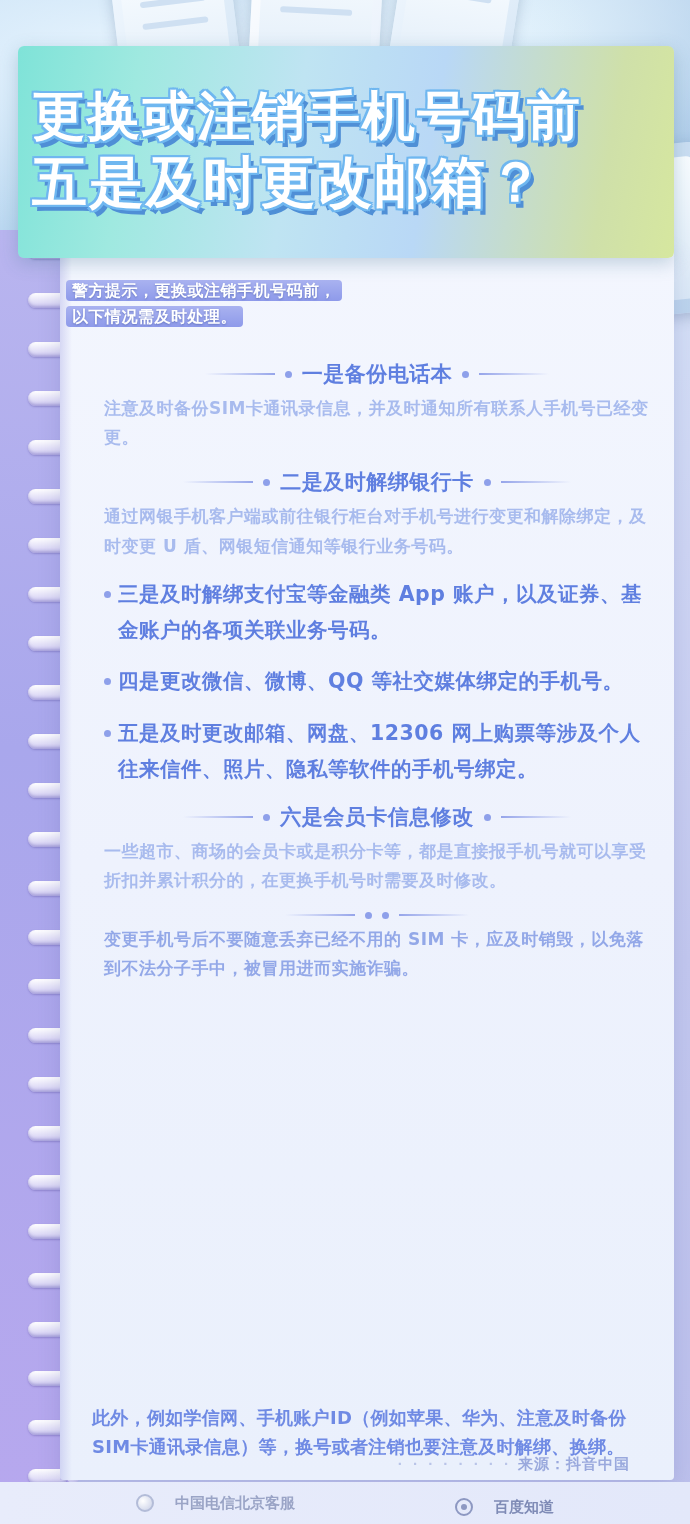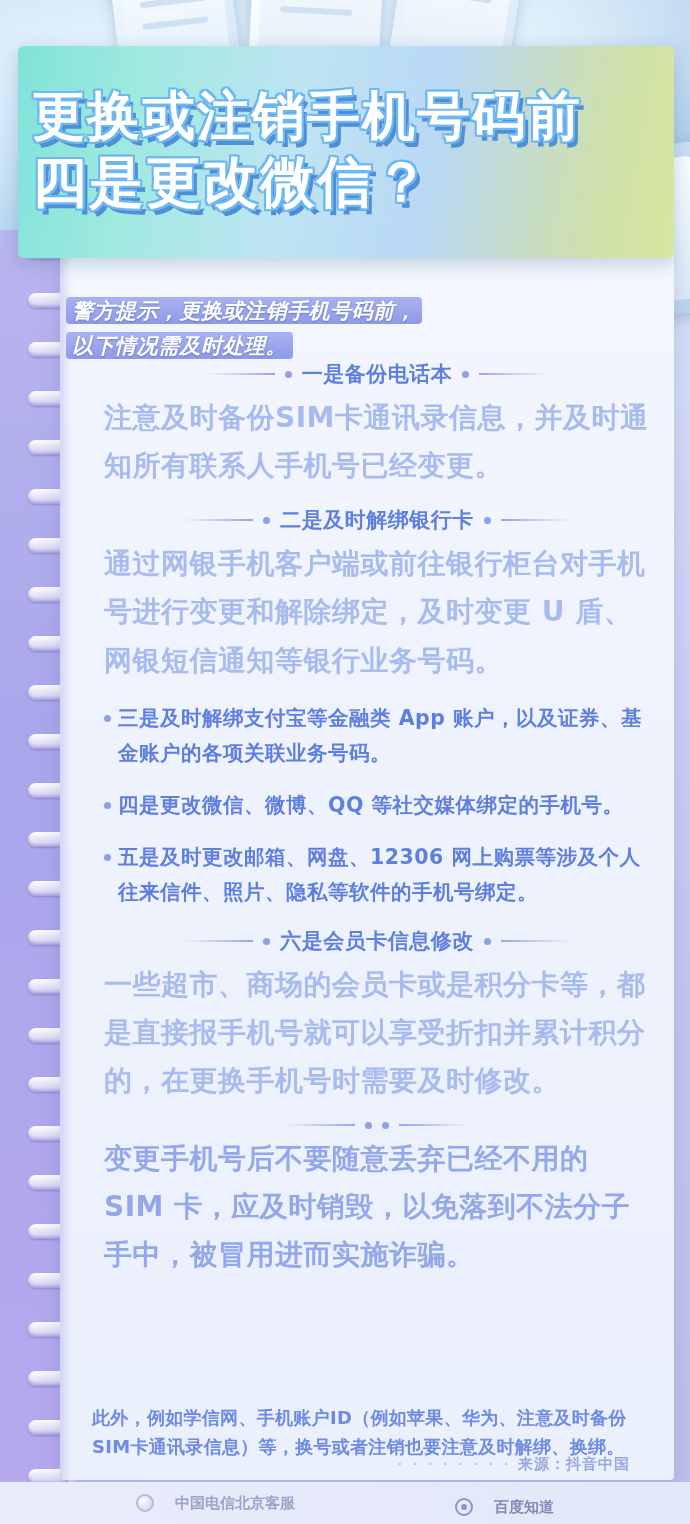--- a/index.html
+++ b/index.html
@@ -85,29 +85,28 @@
     white-space: nowrap;
     text-shadow:
       -2px 0 #6fb7f0, 2px 0 #6fb7f0, 0 -2px #6fb7f0, 0 2px #6fb7f0,
       -2px -2px #6fb7f0, 2px -2px #6fb7f0, -2px 2px #6fb7f0, 2px 2px #6fb7f0,
       5px 6px 0 #4f8fd6;
   }
   .title-line.l2 { font-size: 55px; }
 
   
   .notice {
-    position: absolute; left: 56px; top: 288px; width: 560px;
+    position: absolute; left: 56px; top: 272px; width: 560px;
     padding: 6px 10px;
     color: #ffffff;
     font-weight: 700;
-    font-size: 21px;
+    font-size: 16px;
     line-height: 1.65;
     letter-spacing: .5px;
     text-shadow: 0 1px 2px rgba(70,90,160,.55);
-    font-style: italic;
   }
   .notice .nline { display:block; }
   .notice .nline span.hl {
     background: linear-gradient(180deg,#a9b2f0,#8e9aea);
     border-radius: 4px; padding: 2px 6px;
   }
 
   
   .content { position: absolute; left: 104px; top: 360px; width: 546px; }
   .section { margin-bottom: 16px; }
@@ -120,21 +119,21 @@
   .sec-head .bar.r { background: linear-gradient(90deg, #96a5ea, rgba(150,165,235,0)); }
   .sec-title {
     font-family: "DejaVu Sans", sans-serif;
     font-weight: 700; font-size: 21px; letter-spacing: .5px;
     color: #5f7fe0;
     white-space: nowrap;
   }
   .sec-body {
     font-family: "DejaVu Sans", sans-serif;
     font-weight: 700;
-    font-size: 28px;
+    font-size: 17px;
     line-height: 1.72;
     color: #93a8e8;
     letter-spacing: .5px;
   }
   .sec-body.dim { color: #a8bbee; }
 
   
   .section.inline .sec-inline {
     font-family: "DejaVu Sans", sans-serif;
     font-weight: 700;
@@ -241,21 +240,21 @@
       <div class="ring" style="top: 1092px;"></div>
       <div class="ring" style="top: 1141px;"></div>
       <div class="ring" style="top: 1190px;"></div>
       <div class="ring" style="top: 1239px;"></div>
     </div>
 
   <div class="sheet"></div>
 
   <div class="title-wrap">
     <div class="title-line l1">更换或注销手机号码前</div>
-    <div class="title-line l2">四是更改微信？</div>
+    <div class="title-line l2">五是及时更改邮箱？</div>
   </div>
 
   <div class="notice">
     <span class="nline"><span class="hl">警方提示，更换或注销手机号码前，</span></span>
     <span class="nline"><span class="hl">以下情况需及时处理。</span></span>
   </div>
 
   <div class="content" id="sections">
       <div class="section">
         <div class="sec-head">

